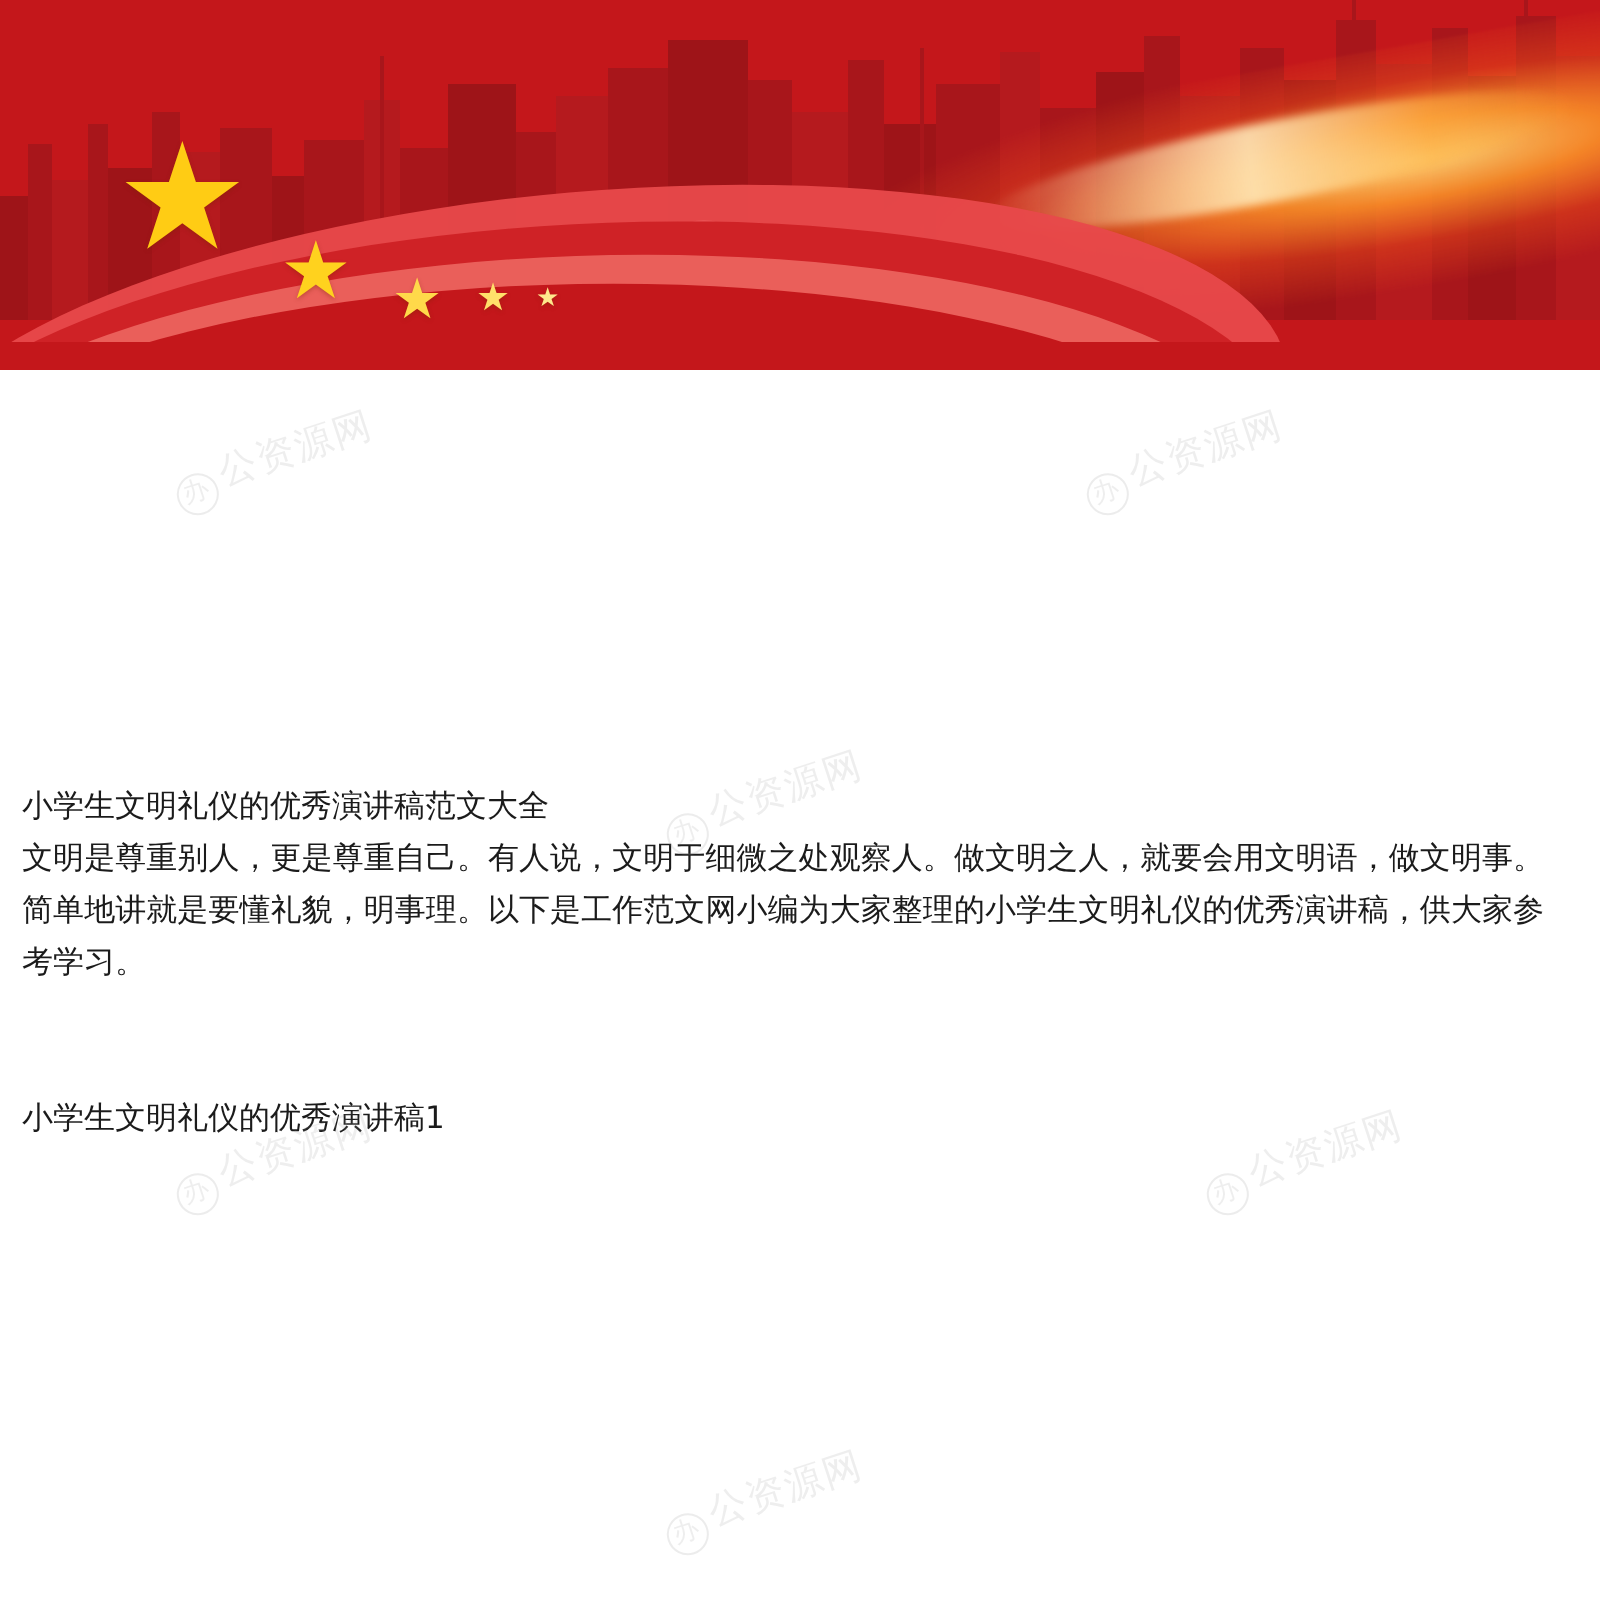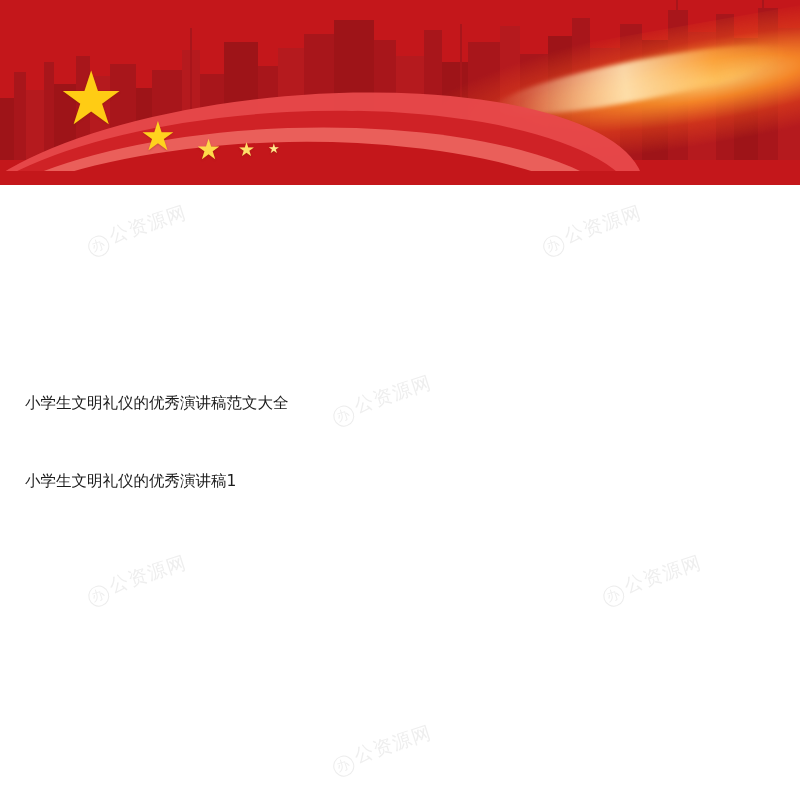--- a/index.html
+++ b/index.html
@@ -144,21 +144,21 @@
 
   
   .doc {
     position: absolute;
     left: 0; top: 185px;
     width: 800px;
     height: 615px;
     background: #ffffff;
   }
   .content {
-    padding: 205px 28px 0 25px;
+    padding: 205px 28px 0 11px;
   }
   .p {
     font-family: "DejaVu Sans", "Liberation Sans", sans-serif;
     font-size: 15.5px;
     line-height: 26px;
     color: #1b1b1b;
     margin: 0;
     text-align: justify;
   }
   .p.title { margin-bottom: 0; }
@@ -227,20 +227,21 @@
   <div class="star s1">★</div>
   <div class="star s2">★</div>
   <div class="star s3">★</div>
   <div class="star s4">★</div>
   <div class="star s5">★</div>
 </div>
 
 <div class="doc">
   <div class="content">
     <p class="p title">小学生文明礼仪的优秀演讲稿范文大全</p>
+    <p class="p">文明是尊重别人，更是尊重自己。有人说，文明于细微之处观察人。做文明之人，就要会用文明语，做文明事。简单地讲就是要懂礼貌，明事理。以下是工作范文网小编为大家整理的小学生文明礼仪的优秀演讲稿，供大家参考学习。</p>
     <div class="gap"></div>
     <p class="p">小学生文明礼仪的优秀演讲稿1</p>
   </div>
 </div>
 
 <div id="watermark-layer">
     <div class="wm" style="left: 85px; top: 215px;"><span class="wm-circle">办</span><span>公资源网</span></div>
     <div class="wm" style="left: 540px; top: 215px;"><span class="wm-circle">办</span><span>公资源网</span></div>
     <div class="wm" style="left: 330px; top: 385px;"><span class="wm-circle">办</span><span>公资源网</span></div>
     <div class="wm" style="left: 85px; top: 565px;"><span class="wm-circle">办</span><span>公资源网</span></div>

